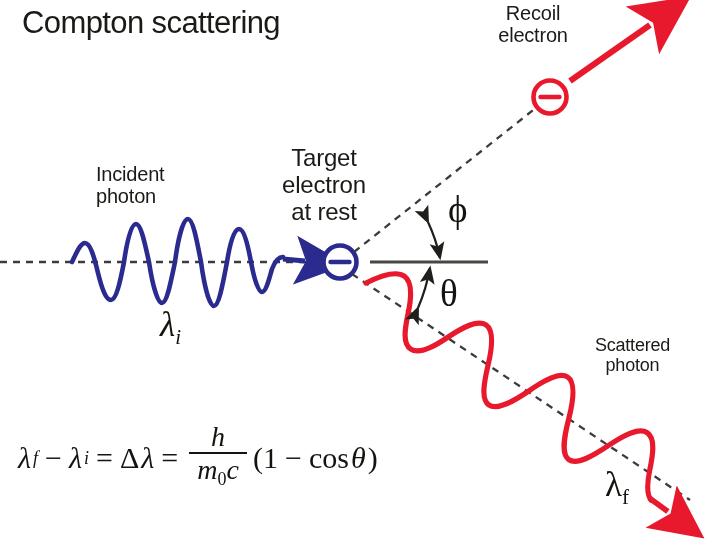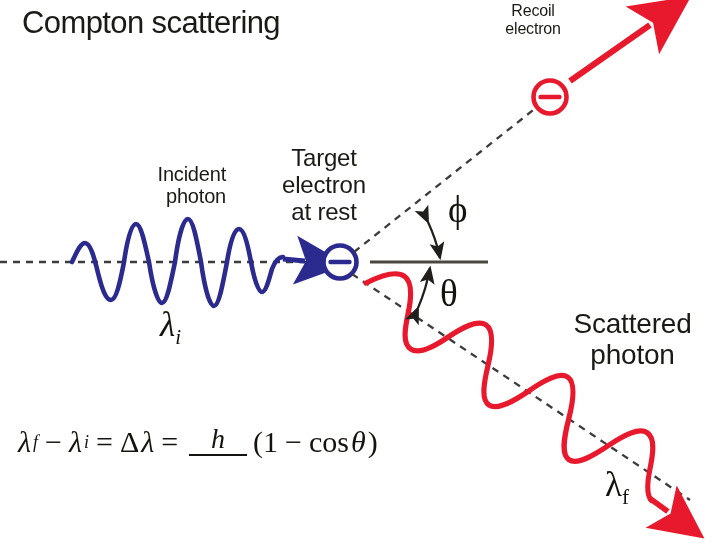--- a/index.html
+++ b/index.html
@@ -38,41 +38,41 @@
   #page-title {
     left: 22px;
     top: 6px;
     font-size: 31px;
     letter-spacing: -0.6px;
   }
   #label-incident {
     left: 96px;
     top: 163px;
     font-size: 20px;
-    text-align: right;
+    text-align: left;
     width: 130px;
   }
   #label-target {
     left: 264px;
     top: 145px;
     font-size: 24px;
     text-align: center;
     width: 120px;
   }
   #label-recoil {
     left: 473px;
     top: 2px;
-    font-size: 16px;
+    font-size: 20px;
     text-align: center;
     width: 120px;
   }
   #label-scattered {
     left: 570px;
-    top: 308px;
-    font-size: 28px;
+    top: 335px;
+    font-size: 18px;
     text-align: center;
     width: 125px;
   }
   .math {
     position: absolute;
     font-family: "Liberation Serif", serif;
     color: #15130f;
     white-space: nowrap;
   }
   #lambda-i {
@@ -262,20 +262,21 @@
     <span class="op">−</span>
     <span class="it">λ</span>
       <sub class="sub">i</sub>
     <span class="op">=</span>
     <span>Δ</span>
       <span class="it">λ</span>
     <span class="op">=</span>
     <span class="frac">
       <span class="num">h</span>
       <span class="bar"></span>
+      <span class="den"><span>m</span><sub class="subn">0</sub><span>c</span></span>
     </span>
     <span>(1</span>
     <span class="op">−</span>
     <span>cos</span>
     <span class="it">θ</span>
       <span>)</span>
   </div>
 
 </div>
 

